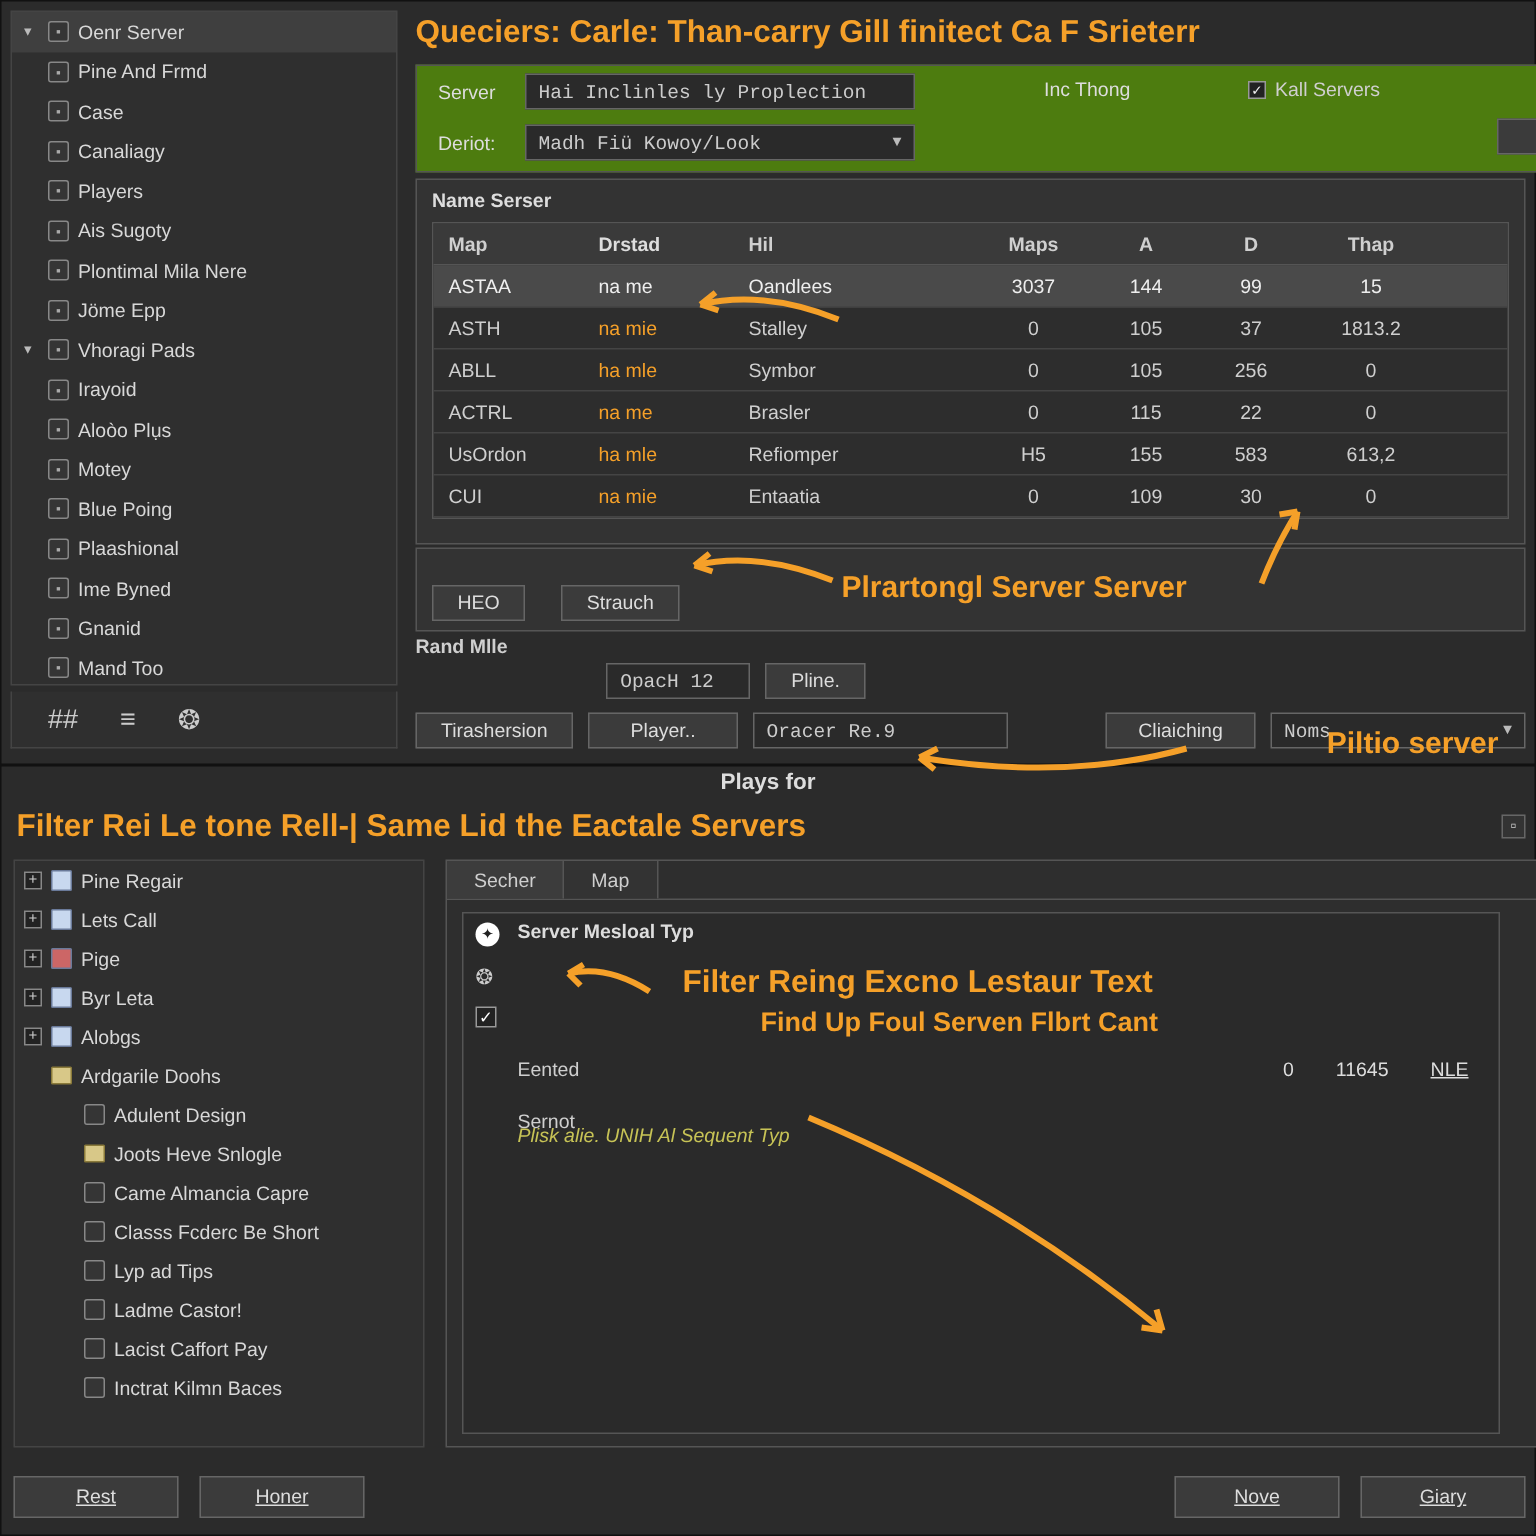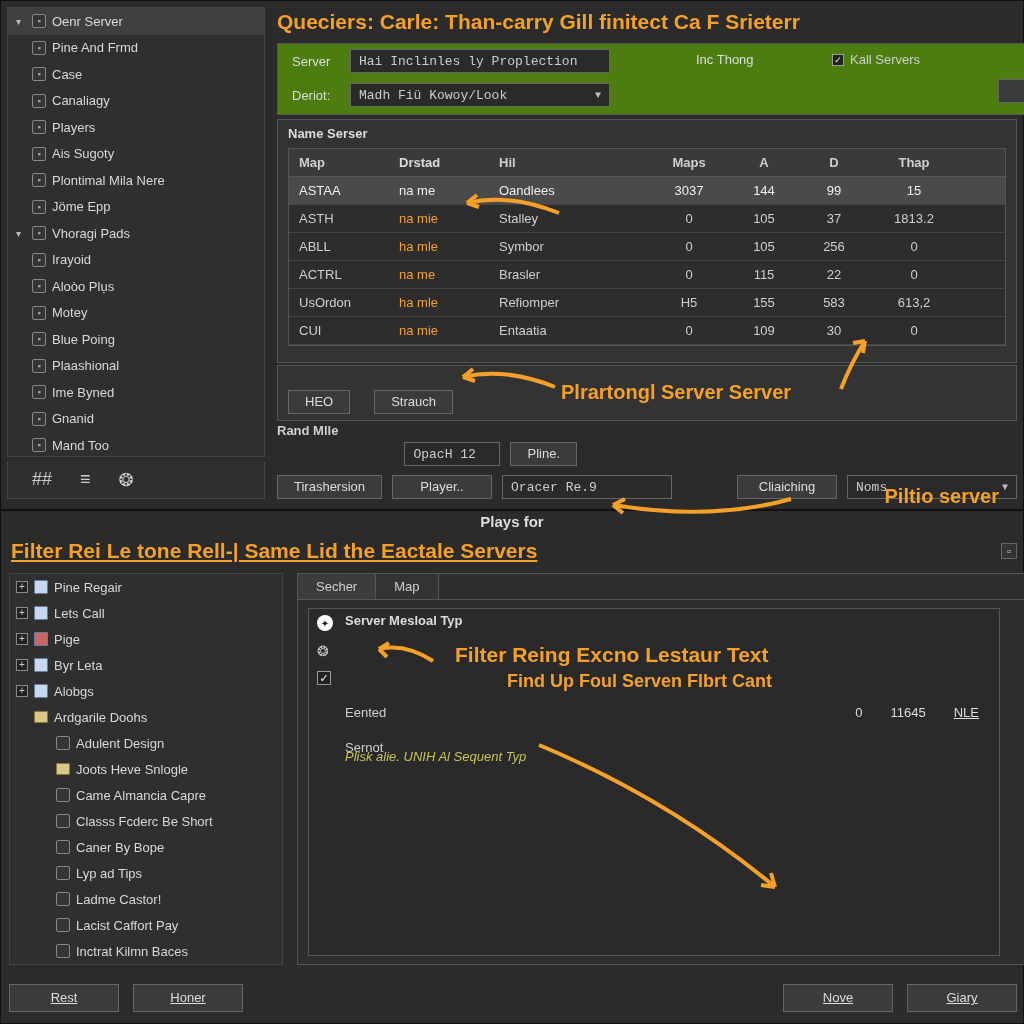--- a/index.html
+++ b/index.html
@@ -122,21 +122,21 @@
 
   
   .sep-title {
     position: absolute; left: 0; top: 2px; width: 100%; text-align: center;
     color: #ddd; font-weight: bold; font-size: 15px;
   }
 
   
   .bottom-heading {
     position: absolute; left: 10px; top: 28px; width: 1000px;
-    color: #f5a029; font-size: 21px; font-weight: bold; text-decoration: underline;
+    color: #f5a029; font-size: 21px; font-weight: bold;
   }
   .tree-bottom {
     position: absolute; left: 8px; top: 62px; width: 274px; height: 392px;
     background: #2f2f2f; border: 1px solid #444; overflow: hidden;
   }
   .tree-bottom .tree-row { height: 26px; padding-left: 6px; }
   .plus { width: 12px; height: 12px; border: 1px solid #888; font-size: 10px; line-height:10px; text-align:center; color:#ccc; background:#222;}
   .doc-icon { width: 14px; height: 14px; background: #c8d8ef; border: 1px solid #6a7a9a; border-radius: 1px; }
   .folder-icon { width: 14px; height: 12px; background: #d8c888; border: 1px solid #8a7a3a; border-radius: 1px; }
 
@@ -467,25 +467,20 @@
         <span class="tree-label">Came Almancia Capre</span>
       </div>
       <div class="tree-row" style="padding-left: 28px;">
         <span style="width:12px"></span>
         <span class="tree-icon"></span>
         <span class="tree-label">Classs Fcderc Be Short</span>
       </div>
       <div class="tree-row" style="padding-left: 28px;">
         <span style="width:12px"></span>
         <span class="tree-icon"></span>
-        <span class="tree-label">Caner By Bope</span>
-      </div>
-      <div class="tree-row" style="padding-left: 28px;">
-        <span style="width:12px"></span>
-        <span class="tree-icon"></span>
         <span class="tree-label">Lyp ad Tips</span>
       </div>
       <div class="tree-row" style="padding-left: 28px;">
         <span style="width:12px"></span>
         <span class="tree-icon"></span>
         <span class="tree-label">Ladme Castor!</span>
       </div>
       <div class="tree-row" style="padding-left: 28px;">
         <span style="width:12px"></span>
         <span class="tree-icon"></span>

